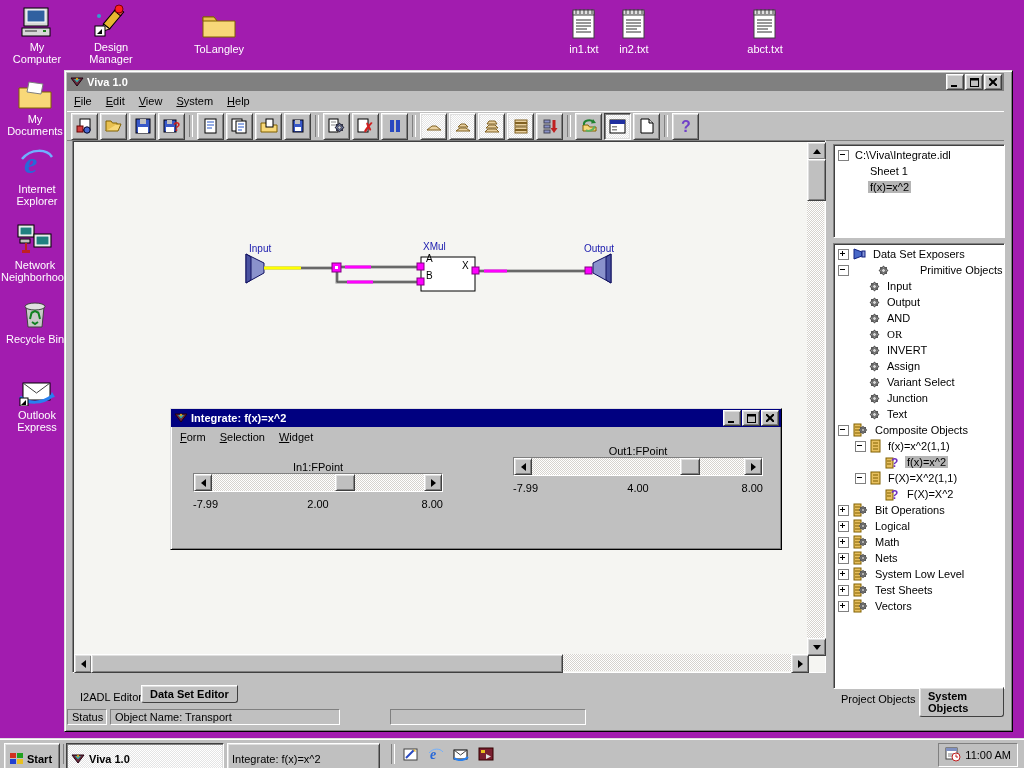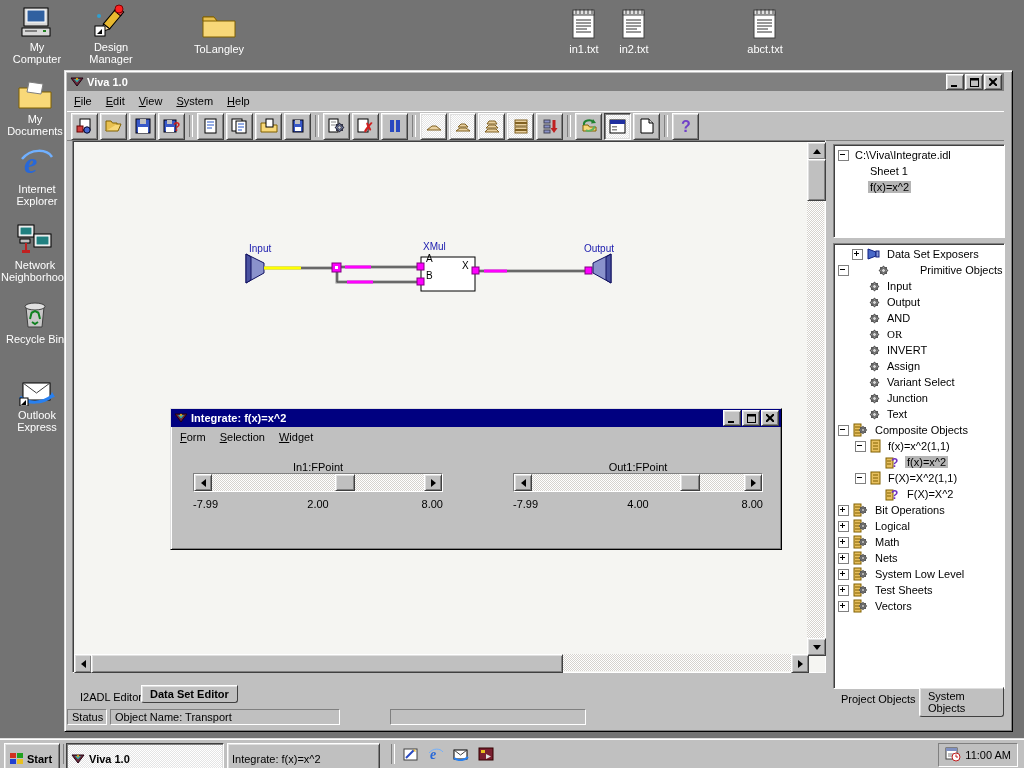--- a/index.html
+++ b/index.html
@@ -1,16 +1,16 @@
 <!DOCTYPE html>
 <html><head>
 <meta charset="utf-8">
 <style>
   html,body{margin:0;padding:0;background:#555;}
-  #screen{position:relative;width:1024px;height:768px;background:#737373;overflow:hidden;
+  #screen{position:relative;width:1024px;height:768px;background:#a21caf;overflow:hidden;
     font-family:"Liberation Sans",sans-serif;font-size:11px;color:#000;cursor:default;}
 
   
   .raised{background:#c0c0c0;border:1px solid;border-color:#ffffff #404040 #404040 #ffffff;
     box-shadow:inset 1px 1px 0 #dfdfdf, inset -1px -1px 0 #808080;}
   .pressed{border-color:#404040 #ffffff #ffffff #404040;
     box-shadow:inset 1px 1px 0 #808080, inset -1px -1px 0 #dfdfdf;}
   .dither{background-image:repeating-conic-gradient(#ffffff 0% 25%, #d6d3ce 0% 50%);background-size:2px 2px;}
   .dither-light{background-image:repeating-conic-gradient(#ffffff 0% 25%, #e4e4e4 0% 50%);background-size:2px 2px;}
 
@@ -581,21 +581,21 @@
               <span class="tree-lbl">Sheet 1</span>
             </div>
             <div class="tree-row" style="padding-left: 19px;">
               <span style="width: 13px; flex: 0 0 auto;"></span>
               <span class="tree-lbl sel">f(x)=x^2</span>
             </div>
           </div>
         </div>
       <div class="tree-box" style="left:766px;top:170px;width:170px;height:444px;" id="system-tree">
           <div style="padding: 2px 0px 0px 2px;">
-            <div class="tree-row" style="padding-left: 16px;">
+            <div class="tree-row" style="padding-left: 2px;">
               <span class="exp-box">
                 <span class="h"></span>
                 <span class="v"></span>
               </span>
               <span class="tree-ic">
                 <svg width="14" height="12">
                   <polygon points="1,1 9,4 9,8 1,11" fill="#4868c8" stroke="#102080"></polygon>
                   <rect x="9" y="3" width="3" height="6" fill="#8898d8" stroke="#102080"></rect>
                 </svg>
               </span>
@@ -905,21 +905,21 @@
                   <rect x="7.5" y="4.5" width="5" height="5" fill="#a8a8a8" stroke="#585858" transform="rotate(45 10 7)"></rect>
                   <circle cx="10" cy="7" r="1.5" fill="#d8d8d8" stroke="#585858"></circle>
                 </svg>
               </span>
               <span class="tree-lbl">Vectors</span>
             </div>
           </div>
         </div>
       <div id="panel-tabs">
           <div class="tab-plain" style="left: 766px; top: 617px;">Project Objects</div>
-          <div class="tab-outlined" style="left: 852px; top: 614px;">System Objects</div>
+          <div class="tab-outlined" style="left: 852px; top: 614px; font-weight: bold;">System Objects</div>
         </div>
 
       <div id="editor-tabs">
           <div class="tab-plain" style="left: 5px; top: 615px;">I2ADL Editor</div>
           <div class="tab-outlined" style="left: 74px; top: 612px; font-weight: bold;">Data Set Editor</div>
         </div>
 
       <div>
         <div class="status-panel" style="left:0;top:636px;width:40px;">Status</div>
         <div class="status-panel" style="left:43px;top:636px;width:230px;">Object Name: Transport</div>
@@ -974,21 +974,21 @@
               <span class="arr right"></span>
             </span>
             <span class="thumb raised" style="left: 141px;"></span>
           </div>
           <div class="slider-nums">
             <span class="n-left">-7.99</span>
             <span class="n-mid">2.00</span>
             <span class="n-right">8.00</span>
           </div>
         </div>
-        <div class="slider-group" style="left: 342px; top: 52px;">
+        <div class="slider-group" style="left: 342px; top: 36px;">
           <div class="slider-label">Out1:FPoint</div>
           <div class="slider dither">
             <span class="s-arrow raised" style="left: 0px;">
               <span class="arr left"></span>
             </span>
             <span class="s-arrow raised" style="right: 0px;">
               <span class="arr right"></span>
             </span>
             <span class="thumb raised" style="left: 166px;"></span>
           </div>

